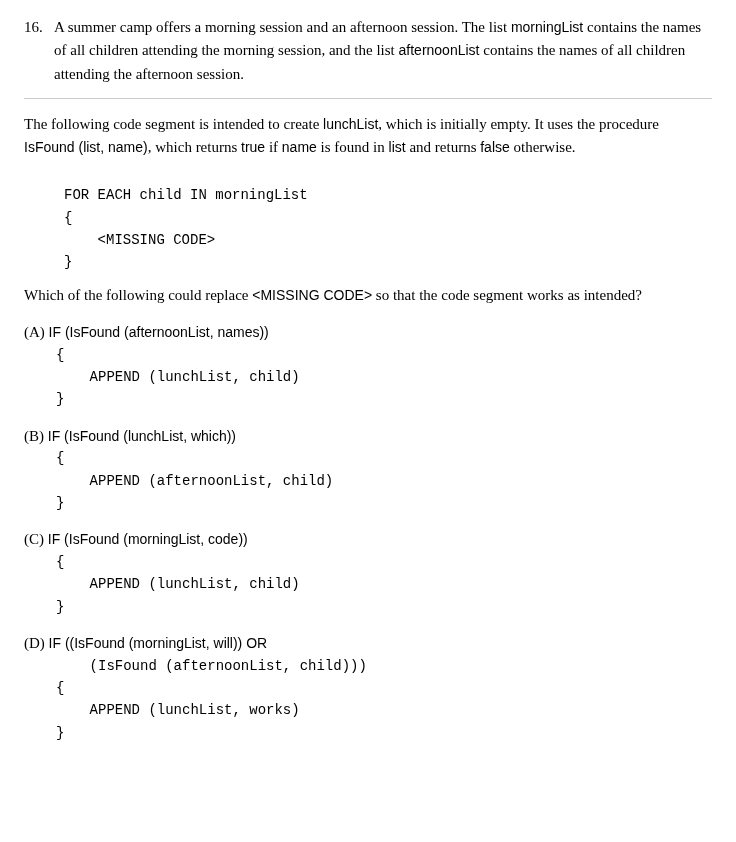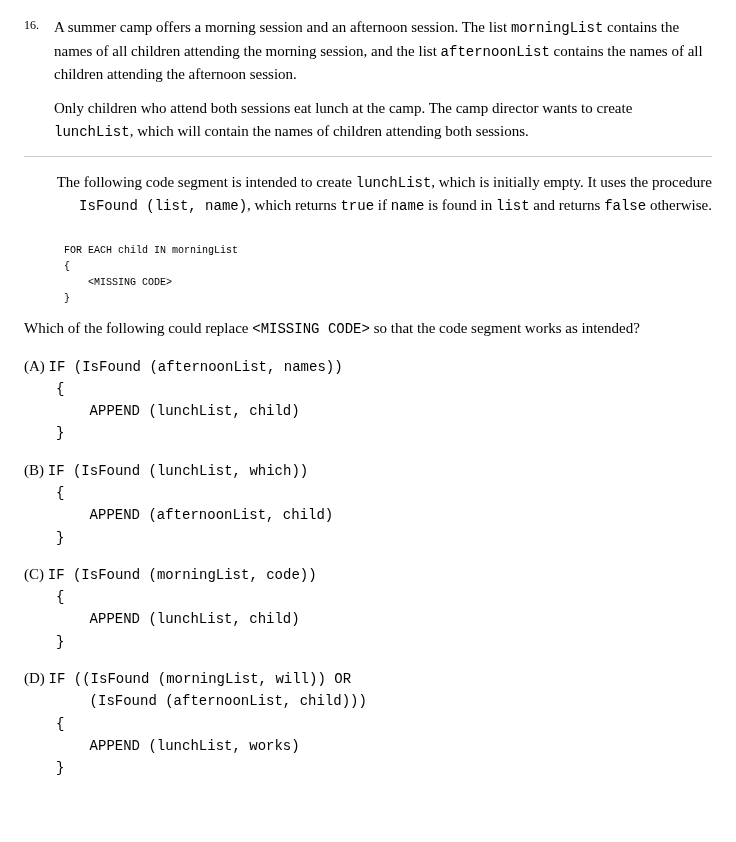--- a/index.html
+++ b/index.html
@@ -24,55 +24,54 @@
     }
 
     .question-number-row {
       display: flex;
       align-items: flex-start;
       gap: 6px;
     }
 
     .question-number {
       font-family: Georgia, serif;
-      font-size: 12px;
+      font-size: 15px;
       min-width: 24px;
       flex-shrink: 0;
     }
 
     .question-text {
       font-family: Georgia, serif;
       font-size: 15px;
       line-height: 1.55;
     }
 
     .question-text p {
       margin-bottom: 10px;
     }
 
     .question-text p:last-child {
       margin-bottom: 0;
     }
 
     code, .mono {
-      font-family: Liberation Mono, monospace;
+      font-family: Liberation Sans, sans-serif;
       font-size: 14px;
     }
 
     .section-text {
       font-family: Georgia, serif;
       font-size: 15px;
       line-height: 1.55;
       margin-bottom: 25px;
-      text-align: right;
     }
 
     .code-block {
       font-family: 'Courier New', Courier, monospace;
-      font-size: 10px;
+      font-size: 14px;
       line-height: 1.6;
       margin: 10px 0 10px 40px;
       white-space: pre;
     }
 
     .question-prompt {
       font-family: Georgia, serif;
       font-size: 15px;
       line-height: 1.55;
       margin-bottom: 14px;
@@ -106,24 +105,20 @@
 <body>
 
 <div class="question-block">
   <div class="question-number-row">
     <span class="question-number">16.</span>
     <div class="question-text">
       <p>
         A summer camp offers a morning session and an afternoon session. The list <code>morningList</code>
         contains the names of all children attending the morning session, and the list <code>afternoonList</code>
         contains the names of all children attending the afternoon session.
-      </p>
-      <p>
-        Only children who attend both sessions eat lunch at the camp. The camp director wants to
-        create <code>lunchList</code>, which will contain the names of children attending both sessions.
       </p>
     </div>
   </div>
 </div>
 
 <hr class="divider-line">
 
 <div class="section-text">
   The following code segment is intended to create <code>lunchList</code>, which is initially empty. It uses
   the procedure <code>IsFound (list, name)</code>, which returns <code>true</code> if <code>name</code> is found in <code>list</code>

